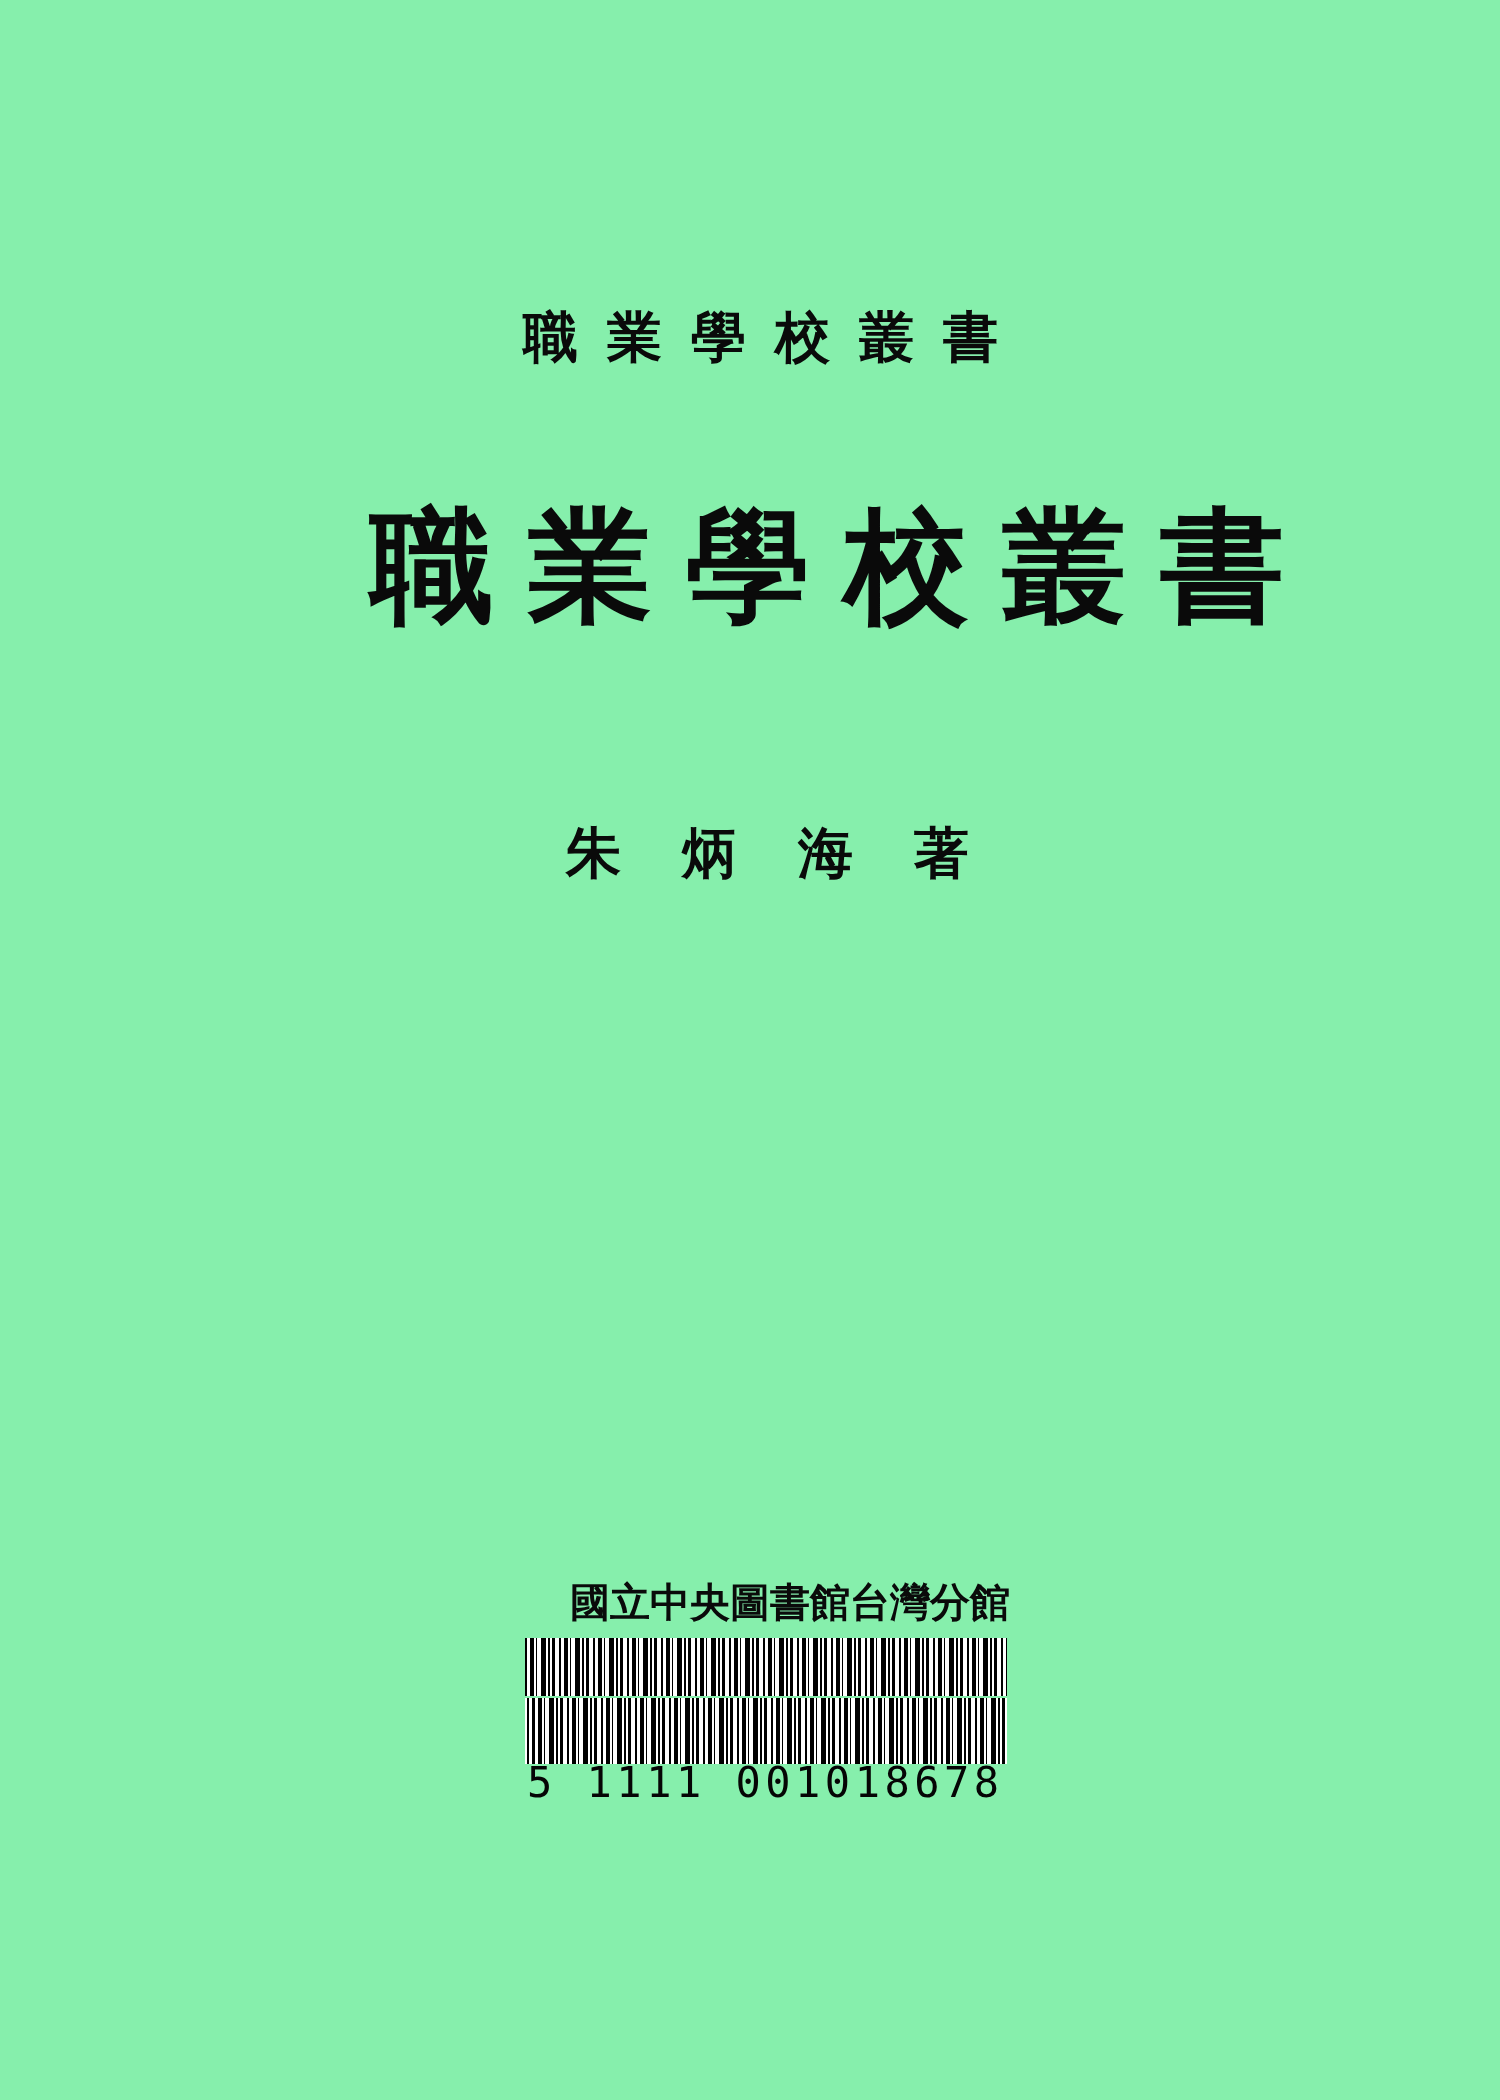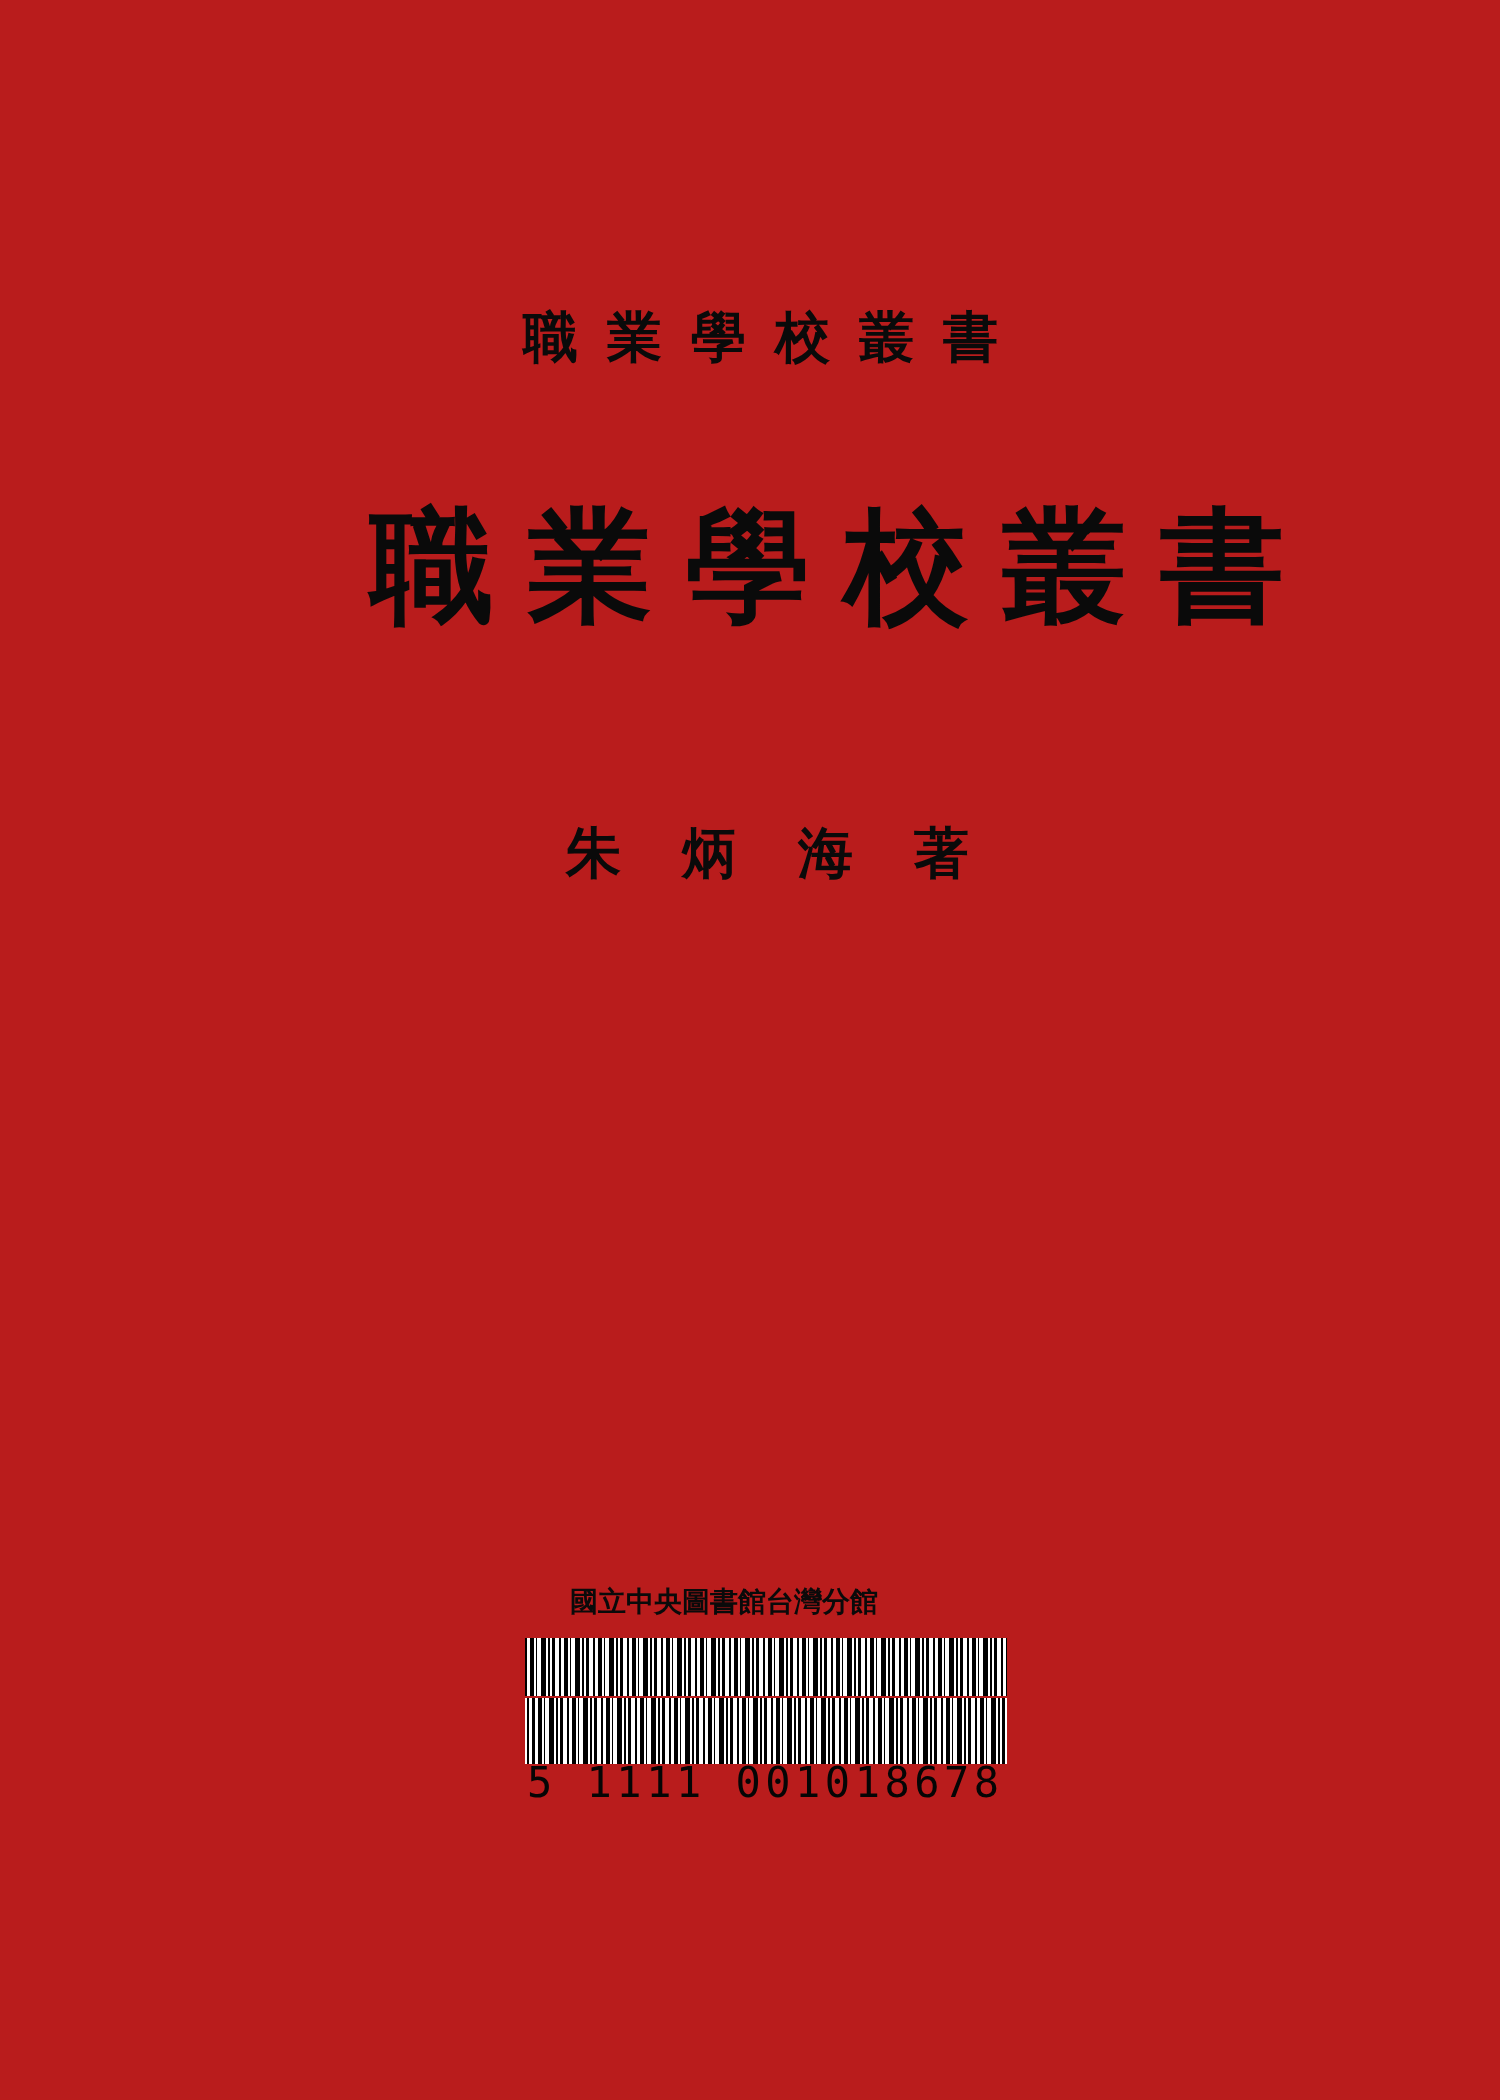--- a/index.html
+++ b/index.html
@@ -5,21 +5,21 @@
   html, body {
     margin: 0;
     padding: 0;
     background: #888;
   }
   .page {
     position: relative;
     width: 1500px;
     height: 2100px;
     margin: 0 auto;
-    background: #b91c1c;
+    background: #86efac;
     overflow: hidden;
     font-family: "DejaVu Serif", "Liberation Serif", serif;
     color: #0a0a0a;
   }
 
   
   .series-title {
     position: absolute;
     left: 523px;
     top: 306px;
@@ -48,21 +48,21 @@
     font-weight: 600;
     letter-spacing: 61px;
     white-space: nowrap;
   }
 
   
   .stamp-label {
     position: absolute;
     left: 570px;
     top: 1578px;
-    font-size: 28px;
+    font-size: 40px;
     line-height: 48px;
     font-weight: 600;
     letter-spacing: 0px;
     white-space: nowrap;
   }
 
   
   .barcode {
     position: absolute;
     left: 525px;

